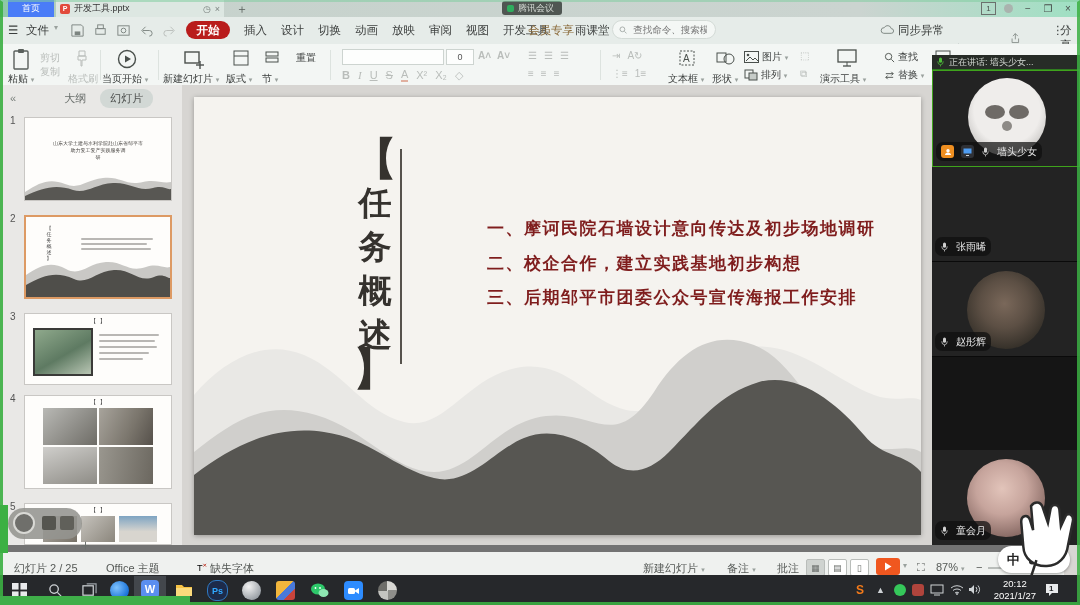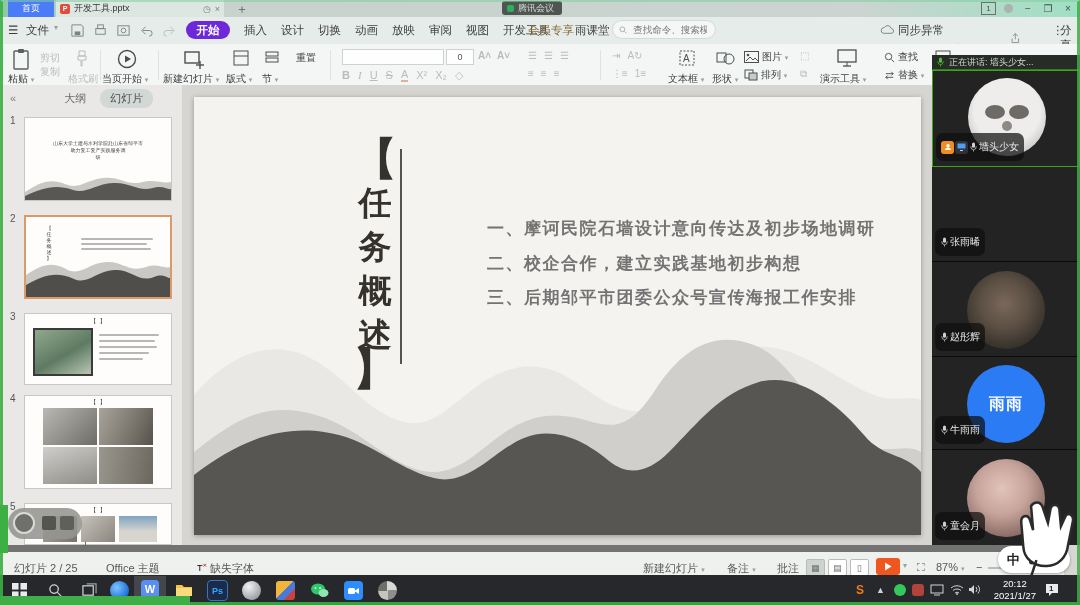--- a/index.html
+++ b/index.html
@@ -18,21 +18,21 @@
   .ppticon{width:10px;height:10px;background:#e24a3b;border-radius:2px;color:#fff;font-size:7px;
     display:flex;align-items:center;justify-content:center;font-weight:bold;}
   .winbtn{width:16px;height:15px;display:flex;align-items:center;justify-content:center;color:#4a4f4c;font-size:10px;}
   .meetpill{position:absolute;left:502px;top:1px;height:14px;padding:0 8px 0 5px;border-radius:3px;
     background:rgba(58,64,60,.85);color:#d7ddd7;font-size:9px;display:flex;align-items:center;gap:4px;}
   .greendot{width:7px;height:7px;border-radius:2px;background:#2fae5e;}
   
   .menubar{position:absolute;left:0;top:17px;width:1080px;height:27px;background:#e6ece9;
     border-bottom:1px solid #d7ddd9;}
   .mitem{position:absolute;top:6px;font-size:11.5px;color:#3b3e3d;}
-  .homepill{position:absolute;left:186px;top:4px;width:44px;height:18px;border-radius:9px;background:#6d28d9;
+  .homepill{position:absolute;left:186px;top:4px;width:44px;height:18px;border-radius:9px;background:#b91c1c;
     color:#fff;font-size:11.5px;font-weight:bold;display:flex;align-items:center;justify-content:center;}
   .qicon{width:15px;height:15px;color:#7c8480;}
   .searchbox{position:absolute;left:612px;top:3px;width:104px;height:19px;border-radius:10px;background:#f4f7f5;
     border:1px solid #d4dbd7;display:flex;align-items:center;padding:0 6px;gap:4px;box-sizing:border-box;}
   .searchbox input{border:none;background:transparent;outline:none;font-size:9.5px;color:#8b938f;width:100%;
     font-family:"Liberation Sans",sans-serif;}
   
   .ribbon{position:absolute;left:0;top:44px;width:1080px;height:41px;background:#f3f6f4;border-bottom:1px solid #d9dfdc;}
   .rlabel{font-size:10px;color:#3b3e3d;white-space:nowrap;}
   .g{color:#b9bdba !important;}
@@ -46,30 +46,30 @@
   .slidecard{position:absolute;left:24px;width:148px;background:#fefdfb;border:1px solid #c9c7c4;box-sizing:border-box;overflow:hidden;}
   .slidenum{position:absolute;left:10px;font-size:10px;color:#555;}
   .tinytext{font-size:5px;color:#4a4744;text-align:center;line-height:7px;font-family:"DejaVu Serif",serif;}
   .bar{background:#b9b7b4;height:2px;border-radius:1px;}
   
   .canvas{position:absolute;left:182px;top:85px;width:750px;height:460px;background:#d7d5d2;}
   .slidecardmain{position:absolute;left:12px;top:12px;width:727px;height:438px;background:#f5f3ef;
     box-shadow:0 1px 5px rgba(0,0,0,.3);overflow:hidden;}
   .kai{font-family:"DejaVu Serif",serif;font-weight:bold;color:#35322e;}
   .bullet{position:absolute;left:293px;font-size:17px;letter-spacing:1.5px;font-family:"DejaVu Serif",serif;
-    font-weight:bold;color:#737373;white-space:nowrap;}
+    font-weight:bold;color:#7f1d1d;white-space:nowrap;}
   
   .meeting{position:absolute;left:932px;top:55px;width:148px;height:490px;background:#151515;z-index:40;}
   .speakbar{position:absolute;left:0;top:0;width:148px;height:15px;background:#272c27;display:flex;align-items:center;
     gap:4px;padding:0 4px;box-sizing:border-box;border-bottom:1px solid #2f7d1f;}
   .speaktext{font-size:9px;color:#cfd4cf;white-space:nowrap;}
   .tile{position:absolute;left:0;width:148px;background:#232323;border-bottom:1px solid #0a0a0a;box-sizing:border-box;}
   .avatar{position:absolute;left:35px;border-radius:50%;width:78px;height:78px;}
-  .namebar{position:absolute;left:3px;bottom:5px;height:28px;background:rgba(15,15,15,.72);display:flex;
-    align-items:center;gap:1px;padding:0 5px;font-size:10px;color:#e9e9e9;white-space:nowrap;border-radius:7px;}
+  .namebar{position:absolute;left:3px;bottom:5px;height:19px;background:rgba(15,15,15,.72);display:flex;
+    align-items:center;gap:7px;padding:0 5px;font-size:10px;color:#e9e9e9;white-space:nowrap;border-radius:7px;}
   .micico{width:9px;height:12px;color:#cfcfcf;}
   
   .statusbar{position:absolute;left:0;top:545px;width:1064px;height:30px;background:#eff1ef;border-top:7px solid #737373;}
   .sitem{position:absolute;top:9px;font-size:11px;color:#555956;white-space:nowrap;}
   .viewbtn{position:absolute;top:7px;width:17px;height:15px;border:1px solid #b9bdba;border-radius:2px;
     display:flex;align-items:center;justify-content:center;color:#6b6f6c;font-size:9px;background:#fff;}
   
   .taskbar{position:absolute;left:0;top:575px;width:1080px;height:30px;background:#26282b;}
   .tbico{position:absolute;top:4px;width:23px;height:23px;display:flex;align-items:center;justify-content:center;}
   .traytime{position:absolute;right:44px;top:3px;text-align:center;color:#fff;font-size:9.5px;line-height:12px;}
@@ -470,31 +470,20 @@
       <div class="namebar">
         <svg class="micico" viewBox="0 0 12 14">
             <rect x="4" y="1" width="4" height="7" rx="2" fill="currentColor"></rect>
             <path d="M2.5 6v1a3.5 3.5 0 0 0 7 0V6" fill="none" stroke="currentColor"></path>
             <line x1="6" y1="11" x2="6" y2="13" stroke="currentColor"></line>
           </svg>
         <span>张雨晞</span>
       </div>
     </div>
 
-    <div class="tile" style="top:302px;height:93px;">
-      <div class="avatar" style="top:8px;background:#2b7bf5;display:flex;align-items:center;justify-content:center;color:#fff;font-size:16px;font-weight:bold;letter-spacing:1px;">雨雨</div>
-      <div class="namebar">
-        <svg class="micico" viewBox="0 0 12 14">
-            <rect x="4" y="1" width="4" height="7" rx="2" fill="currentColor"></rect>
-            <path d="M2.5 6v1a3.5 3.5 0 0 0 7 0V6" fill="none" stroke="currentColor"></path>
-            <line x1="6" y1="11" x2="6" y2="13" stroke="currentColor"></line>
-          </svg>
-        <span>牛雨雨</span>
-      </div>
-    </div>
 
     <div class="tile" style="top:395px;height:95px;border-bottom:none;">
       <div class="avatar" style="top:9px;background:radial-gradient(circle at 45% 38%,#e2c4ba 0,#c6a49c 40%,#8a6c66 75%,#55423f);"></div>
       <div class="namebar">
         <svg class="micico" viewBox="0 0 12 14">
             <rect x="4" y="1" width="4" height="7" rx="2" fill="currentColor"></rect>
             <path d="M2.5 6v1a3.5 3.5 0 0 0 7 0V6" fill="none" stroke="currentColor"></path>
             <line x1="6" y1="11" x2="6" y2="13" stroke="currentColor"></line>
           </svg>
         <span>童会月</span>
@@ -601,21 +590,21 @@
     <div class="abs" style="left:134px;top:1px;width:32px;height:28px;background:#43474c;border-bottom:2px solid #76b9ed;box-sizing:border-box;">
       <div style="width:18px;height:18px;margin:4px auto 0;border-radius:4px;background:#5a8ef0;color:#fff;font-size:11px;font-weight:bold;display:flex;align-items:center;justify-content:center;">W</div>
     </div>
     <div class="tbico" style="left:172px;">
       <svg width="18" height="15" viewBox="0 0 18 15">
           <path d="M1 2h6l2 2h8v9H1z" fill="#f6c244"></path>
           <path d="M1 5h16v8H1z" fill="#fbda7c"></path>
         </svg>
     </div>
     <div class="tbico" style="left:206px;">
-      <div style="width:19px;height:19px;border-radius:4px;background:#1d2b4a;border:1px solid #2f79c2;color:#31a8ff;font-size:9px;font-weight:bold;display:flex;align-items:center;justify-content:center;">Ps</div>
+      <div style="width:19px;height:19px;border-radius:9px;background:#1d2b4a;border:1px solid #2f79c2;color:#31a8ff;font-size:9px;font-weight:bold;display:flex;align-items:center;justify-content:center;">Ps</div>
     </div>
     <div class="tbico" style="left:240px;">
       <div style="width:19px;height:19px;border-radius:50%;background:radial-gradient(circle at 35% 30%,#f2f2f2,#9aa0a6 75%);"></div>
     </div>
     <div class="tbico" style="left:274px;">
       <div style="width:19px;height:19px;border-radius:3px;background:linear-gradient(135deg,#f2b63c 0 45%,#4a79d8 45% 70%,#c8443c 70%);"></div>
     </div>
     <div class="tbico" style="left:308px;">
       <svg width="19" height="17" viewBox="0 0 19 17">
           <ellipse cx="8" cy="7" rx="7" ry="5.6" fill="#2dc86a"></ellipse>

